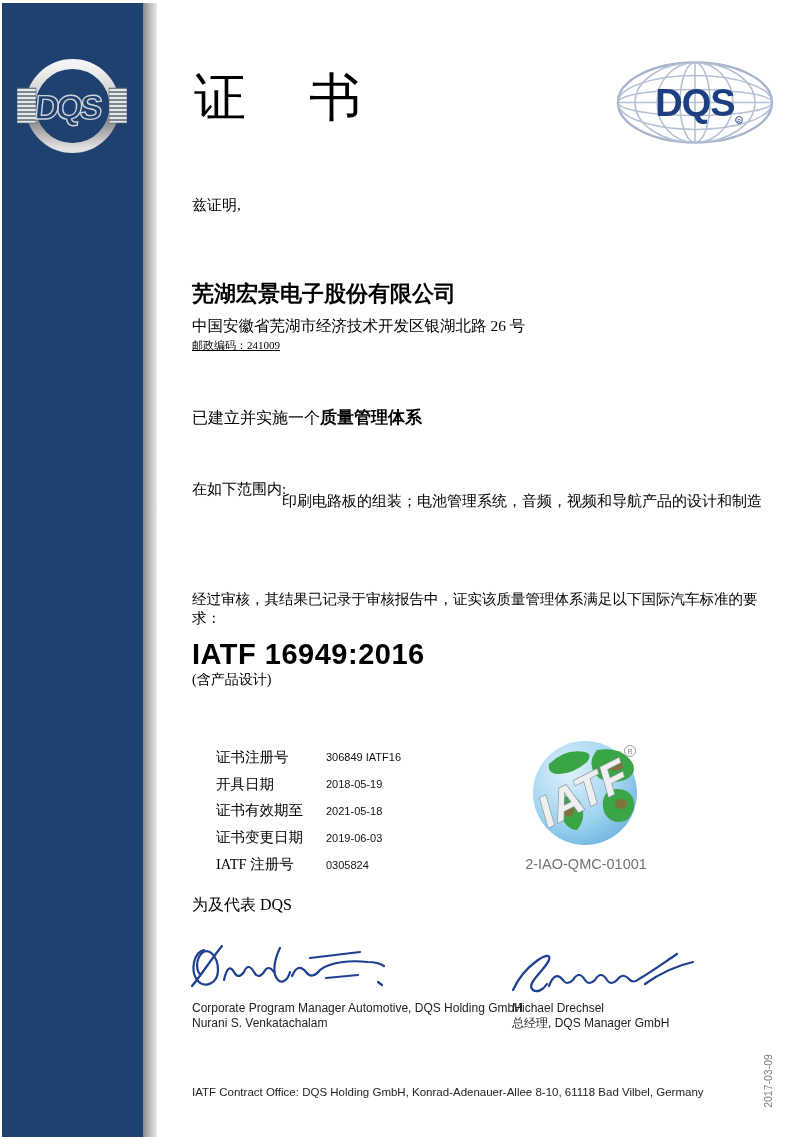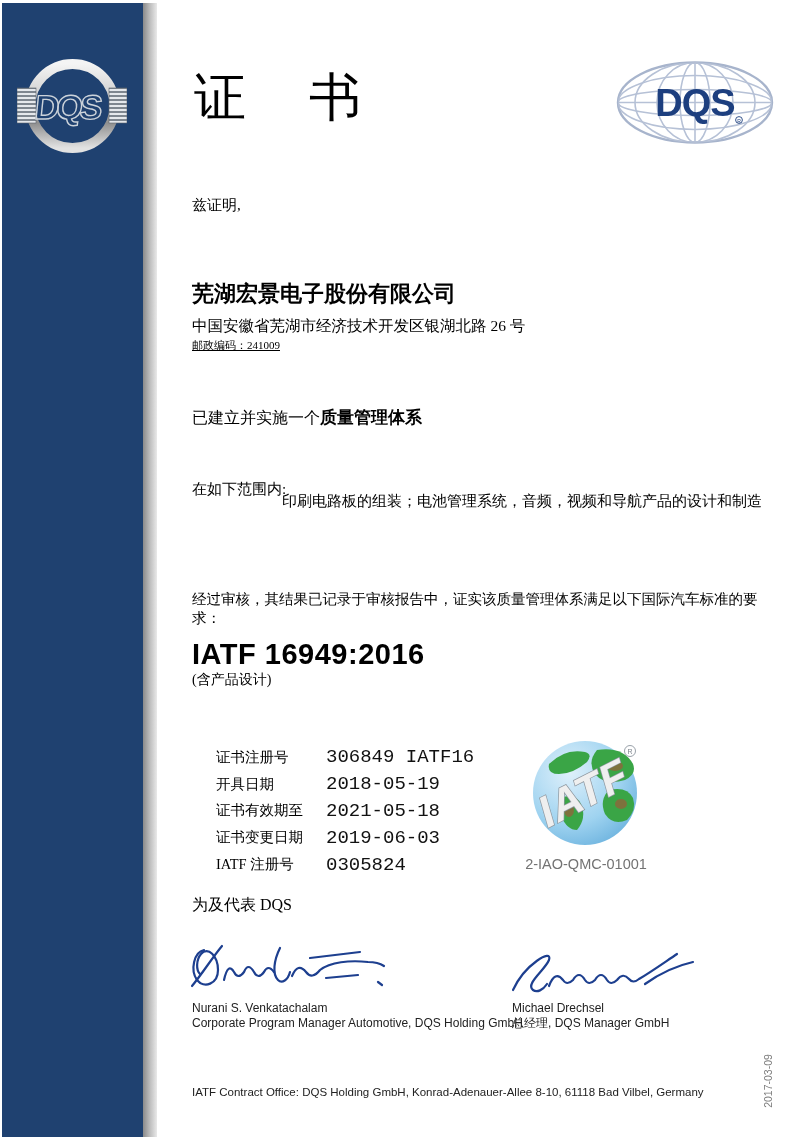--- a/index.html
+++ b/index.html
@@ -24,21 +24,21 @@
   .scope-label{left:192px;top:480px;font-size:15px;}
   .scope-text{left:192px;top:492px;font-size:15px;width:570px;text-align:right;}
   .audit{left:192px;top:590px;font-size:14.5px;width:580px;}
   .standard{left:192px;top:638px;font-size:29px;font-weight:bold;
         font-family:"Liberation Sans","DejaVu Sans",sans-serif;letter-spacing:.5px;}
   .standard-note{left:192px;top:671px;font-size:14px;}
 
   .details{left:192px;top:744px;margin-left:24px;}
   .detail-row{display:flex;height:26.8px;align-items:center;}
   .detail-label{width:110px;font-size:14.5px;}
-  .detail-value{font-size:19px;font-family:Liberation Mono, monospace;color:#111;}
+  .detail-value{font-size:11px;font-family:Liberation Sans, sans-serif;color:#111;}
 
   .iatf-block{left:524px;top:738px;width:124px;text-align:center;}
   .iatf-caption{margin-top:2px;font-size:14.5px;color:#737373;
         font-family:"Liberation Sans","DejaVu Sans",sans-serif;}
 
   .behalf{left:192px;top:895px;font-size:16px;font-weight:normal;}
   .sig1{left:188px;top:936px;}
   .sig2{left:505px;top:946px;}
   .signer{font-family:"Liberation Sans","DejaVu Sans",sans-serif;font-size:12px;color:#222;line-height:14.5px;}
   .signer1{left:192px;top:1001px;}
@@ -174,22 +174,22 @@
       <path d="M4,50 C14,38 24,22 34,10"></path>
       <path d="M36,44 Q40,26 46,36 Q50,44 56,36 Q60,26 66,36 Q70,44 76,36 Q80,28 86,36"></path>
       <path d="M92,12 C86,24 84,38 90,44 C94,48 100,44 102,36"></path>
       <path d="M104,40 Q110,26 118,36 Q124,44 132,34 C142,26 162,24 180,26 Q190,26 196,30"></path>
       <path d="M122,22 L172,16"></path>
       <path d="M138,42 L170,39"></path>
       <path d="M190,46 l4,3"></path>
     </g>
   </svg>
   <div class="abs signer signer1">
+    <div>Corporate Program Manager Automotive, DQS Holding GmbH</div>
     <div>Nurani S. Venkatachalam</div>
-    <div>Corporate Program Manager Automotive, DQS Holding GmbH</div>
   </div>
 
   <svg class="abs sig2" width="200" height="52" viewBox="0 0 200 52">
     <g fill="none" stroke="#1d3f8f" stroke-width="2.2" stroke-linecap="round">
       <path d="M8,44 C20,18 48,2 44,14 C40,24 20,38 28,44 C32,47 38,44 42,38"></path>
       <path d="M44,40 Q50,24 58,34 Q62,40 68,34 Q74,24 80,34 Q84,40 90,34 Q96,24 102,34 Q106,40 112,34 Q118,26 124,33 Q128,38 134,33 C146,26 160,16 172,8"></path>
       <path d="M140,38 C154,28 170,20 188,16"></path>
     </g>
   </svg>
   <div class="abs signer signer2">

